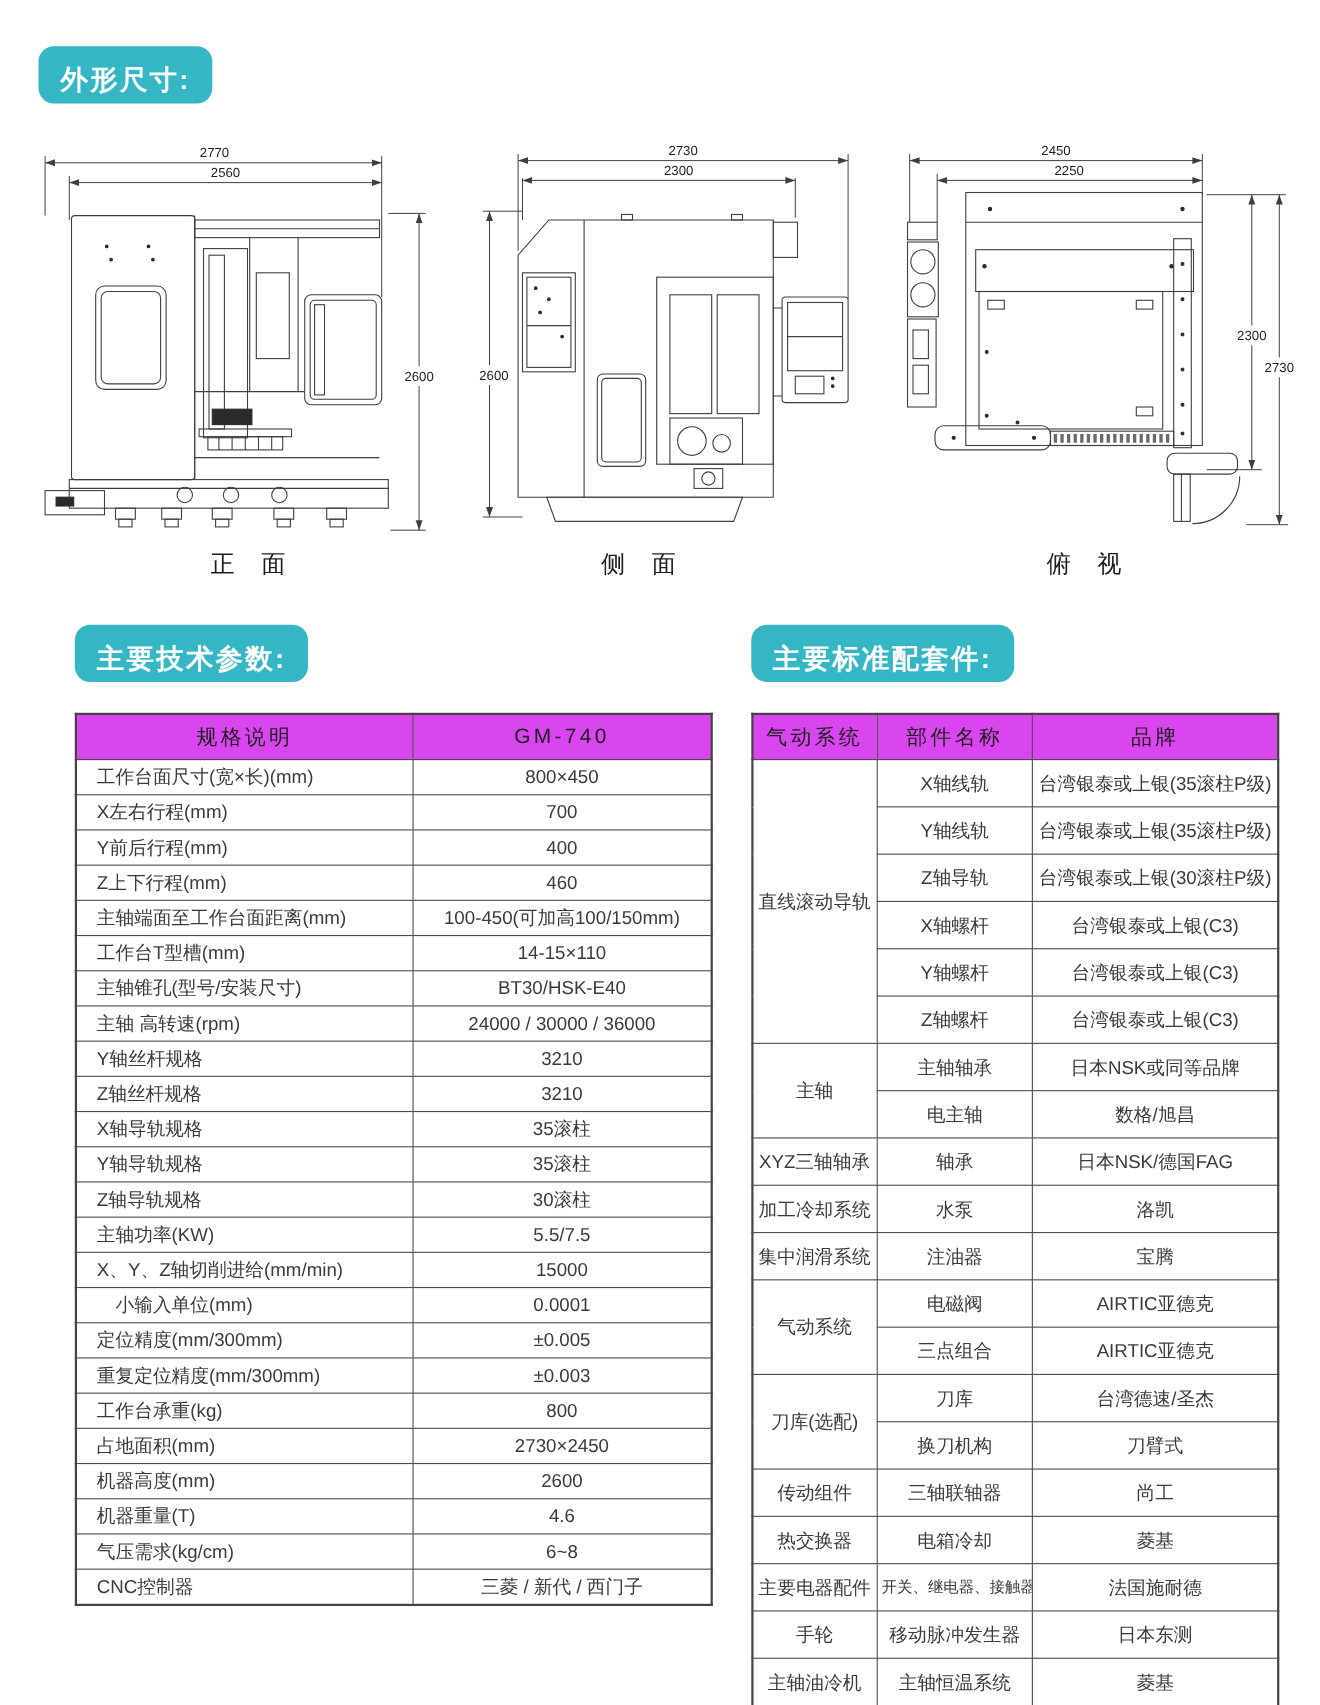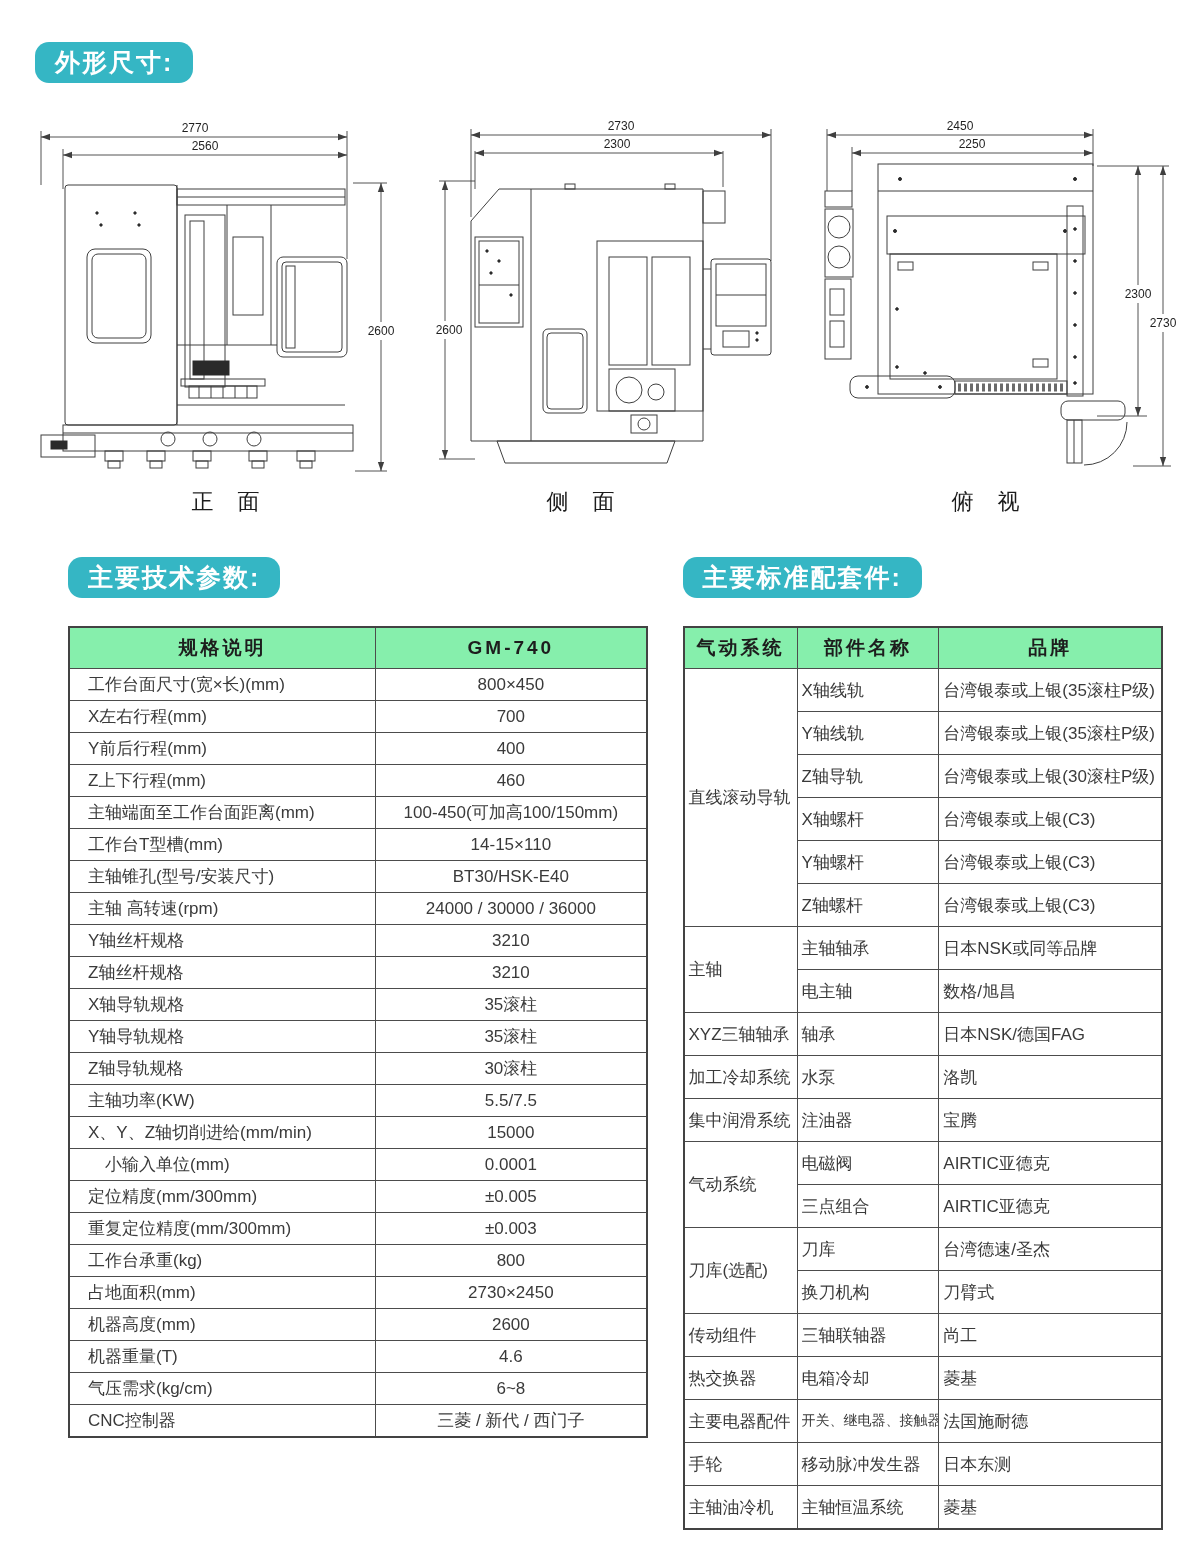--- a/index.html
+++ b/index.html
@@ -5,44 +5,44 @@
   html,body{margin:0;padding:0;}
   body{
     width:1200px;height:1550px;background:#ffffff;
     font-family:"Liberation Sans","DejaVu Sans",sans-serif;
     color:#3a3a3a;position:relative;overflow:hidden;
   }
   .content{margin:0 37px 0 35px;}
   .badge{
     display:inline-block;background:#35b6c4;color:#ffffff;
     font-weight:bold;font-size:25px;letter-spacing:2px;
-    padding:8px 20px 8px 20px;border-radius:14px;line-height:1;
+    padding:19px 20px 8px 20px;border-radius:14px;line-height:1;
   }
   .badge-row1{margin-top:42px;}
   .drawings{display:flex;align-items:flex-start;margin-top:26px;}
   .fig{flex:0 0 auto;}
   .fig svg{display:block;}
   .fig-front{width:390px;}
   .fig-side{width:360px;margin-left:10px;}
   .fig-top{width:390px;}
   .tables-row{display:flex;margin-top:36px;}
   .col-left{width:632px;margin-left:33px;}
   .col-right{width:524px;margin-left:35px;}
   .table-wrap{margin-top:28px;}
   table{border-collapse:collapse;width:100%;table-layout:fixed;}
   table,td,th{border:1px solid #4c4c4c;}
   table{border:2px solid #434343;}
   th{
-    background:#86efac;font-weight:bold;color:#1d1d1d;
+    background:#d946ef;font-weight:normal;color:#1d1d1d;
     height:38px;font-size:19px;letter-spacing:3px;
   }
   #spec-table td{height:31px;font-size:17px;}
   #spec-table td.label-cell{text-align:left;padding:0 6px 0 18px;white-space:nowrap;overflow:hidden;}
   #spec-table td.value-cell{text-align:center;padding:0 12px;white-space:nowrap;overflow:hidden;}
-  #acc-table td{height:42px;font-size:17px;text-align:left;padding:0 4px;white-space:nowrap;overflow:hidden;}
+  #acc-table td{height:42px;font-size:17px;text-align:center;padding:0 4px;white-space:nowrap;overflow:hidden;}
   .dim-text{font-size:12px;fill:#1f1f1f;font-family:"Liberation Sans",sans-serif;}
   .cap-text{font-size:22px;fill:#1c1c1c;letter-spacing:9px;font-family:"Liberation Sans","DejaVu Sans",sans-serif;}
   .mline{stroke:#3f3f3f;stroke-width:1;fill:none;}
   .mfill{stroke:#3f3f3f;stroke-width:1;fill:#ffffff;}
   .dline{stroke:#3f3f3f;stroke-width:0.9;fill:none;}
   .dark{fill:#2a2a2a;stroke:#2a2a2a;}
 </style>
 </head>
 <body>
 

